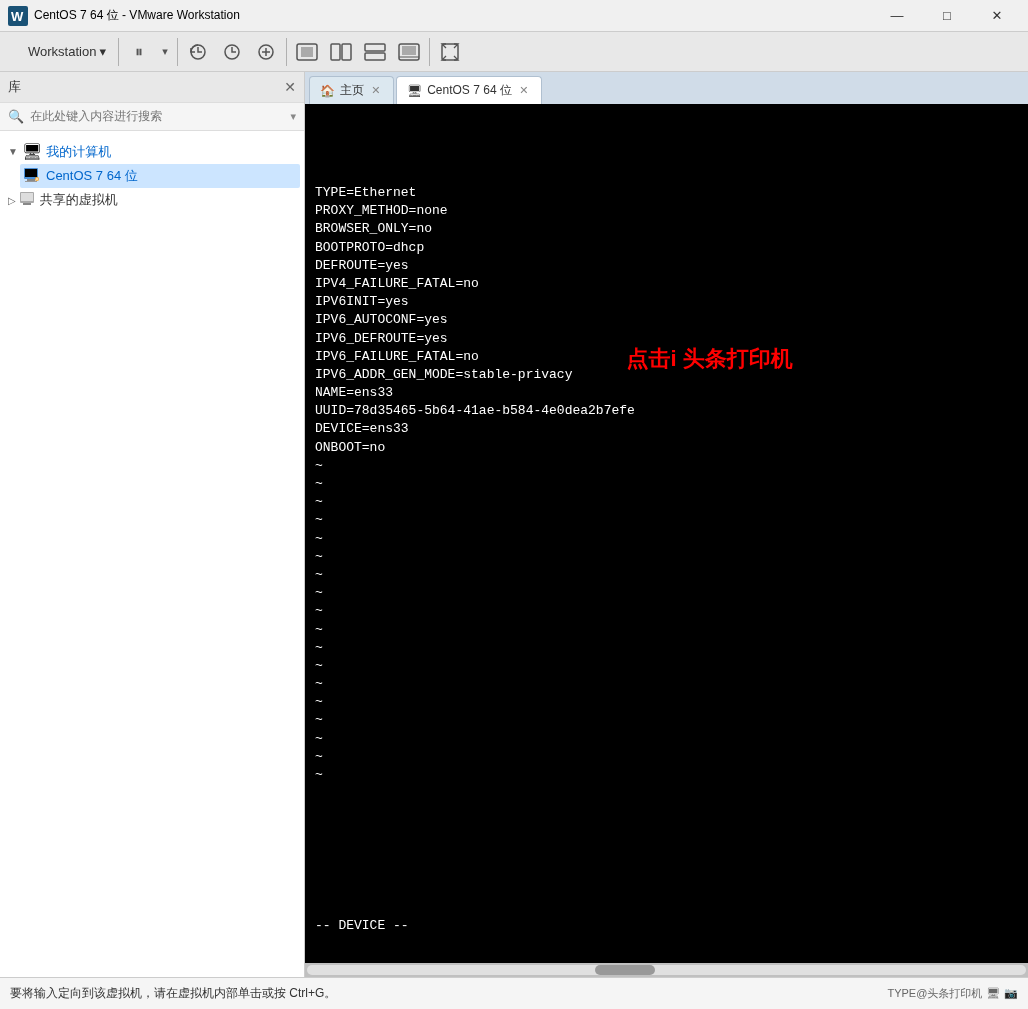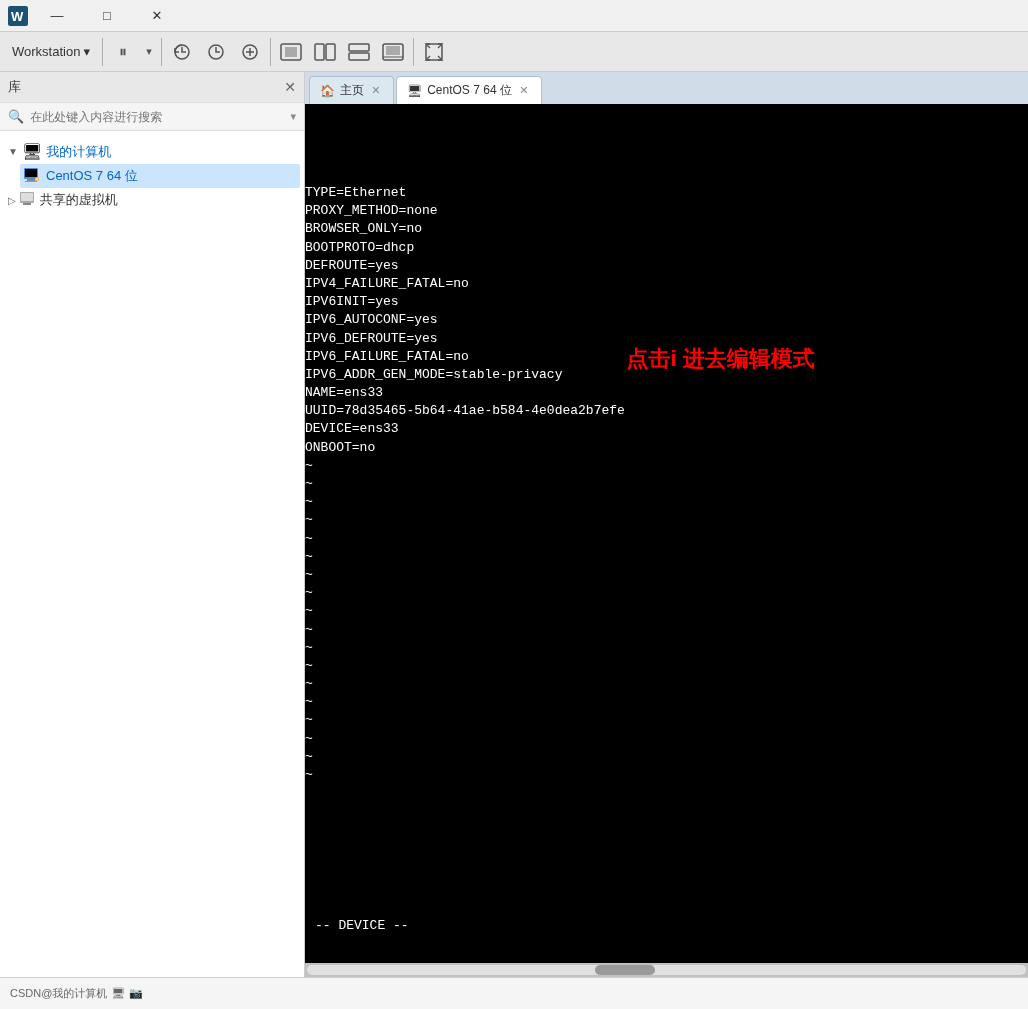--- a/index.html
+++ b/index.html
@@ -49,21 +49,21 @@
       color: #333;
     }
 
     
     #menu-bar {
       display: flex;
       align-items: center;
       height: 40px;
       background: #e8e8e8;
       border-bottom: 1px solid #ccc;
-      padding: 0 4px;
+      padding: 0 20px;
     }
     .menu-item {
       display: flex;
       align-items: center;
       padding: 4px 8px;
       cursor: pointer;
       font-size: 13px;
       color: #333;
       border-radius: 3px;
       gap: 3px;
@@ -135,20 +135,21 @@
       margin-right: 6px;
       font-size: 13px;
     }
     #search-bar input {
       border: none;
       background: transparent;
       outline: none;
       font-size: 12px;
       flex: 1;
       color: #999;
+      font-family: Liberation Serif, serif;
     }
     #search-bar .dropdown-arrow {
       color: #888;
       font-size: 11px;
       cursor: pointer;
     }
     #tree-area {
       flex: 1;
       padding: 8px 4px;
       overflow-y: auto;
@@ -227,21 +228,21 @@
       top: 0; left: 0; right: 0; bottom: 0;
       background: #000;
       color: #fff;
       font-family: "Courier New", Consolas, monospace;
       font-size: 13px;
       padding: 80px 0 0 0;
       line-height: 1.4;
       white-space: pre;
     }
     .term-line {
-      padding: 0 0;
+      padding: 0 10px;
       display: block;
     }
     .hint-text {
       position: absolute;
       top: 240px;
       left: 50%;
       transform: translateX(-40px);
       color: #ff0000;
       font-size: 22px;
       font-weight: bold;
@@ -304,20 +305,21 @@
 </head>
 <body>
 
 <div id="title-bar">
   <div class="app-icon">
     <svg width="20" height="20" viewBox="0 0 20 20">
       <rect width="20" height="20" rx="2" fill="#1a5276"></rect>
       <text x="3" y="15" font-size="13" fill="#fff" font-weight="bold">W</text>
     </svg>
   </div>
+  <span class="title-text">CentOS 7 64 位 - VMware Workstation</span>
   <div class="win-controls">
     <button class="win-btn">—</button>
     <button class="win-btn">□</button>
     <button class="win-btn close">✕</button>
   </div>
 </div>
 
 <div id="menu-bar">
   <div class="menu-item">
     <span>Workstation</span>
@@ -449,31 +451,32 @@
       </div>
       <div class="tab active">
         <span>🖥</span>
         <span>CentOS 7 64 位</span>
         <span class="tab-close">✕</span>
       </div>
     </div>
 
     <div id="vm-display">
       <div id="vm-terminal"><span class="term-line">TYPE=Ethernet</span><span class="term-line">PROXY_METHOD=none</span><span class="term-line">BROWSER_ONLY=no</span><span class="term-line">BOOTPROTO=dhcp</span><span class="term-line">DEFROUTE=yes</span><span class="term-line">IPV4_FAILURE_FATAL=no</span><span class="term-line">IPV6INIT=yes</span><span class="term-line">IPV6_AUTOCONF=yes</span><span class="term-line">IPV6_DEFROUTE=yes</span><span class="term-line">IPV6_FAILURE_FATAL=no</span><span class="term-line">IPV6_ADDR_GEN_MODE=stable-privacy</span><span class="term-line">NAME=ens33</span><span class="term-line">UUID=78d35465-5b64-41ae-b584-4e0dea2b7efe</span><span class="term-line">DEVICE=ens33</span><span class="term-line">ONBOOT=no</span><span class="term-line">~</span><span class="term-line">~</span><span class="term-line">~</span><span class="term-line">~</span><span class="term-line">~</span><span class="term-line">~</span><span class="term-line">~</span><span class="term-line">~</span><span class="term-line">~</span><span class="term-line">~</span><span class="term-line">~</span><span class="term-line">~</span><span class="term-line">~</span><span class="term-line">~</span><span class="term-line">~</span><span class="term-line">~</span><span class="term-line">~</span><span class="term-line">~</span></div>
-      <div class="hint-text">点击i 进去编辑模式</div>
+      <div class="hint-text">点击i 头条打印机</div>
       <div class="insert-status">-- DEVICE --</div>
     </div>
 
     <div id="vm-scrollbar">
       <div id="vm-scrollbar-track">
         <div id="vm-scrollbar-thumb"></div>
       </div>
     </div>
   </div>
 </div>
 
 <div id="status-bar">
+  <span>要将输入定向到该虚拟机，请在虚拟机内部单击或按 Ctrl+G。</span>
   <div class="status-right">
-    <span>CSDN@我的计算机</span>
+    <span>TYPE@头条打印机</span>
     <span>🖥</span>
     <span>📷</span>
   </div>
 </div>
 
 </body></html>

